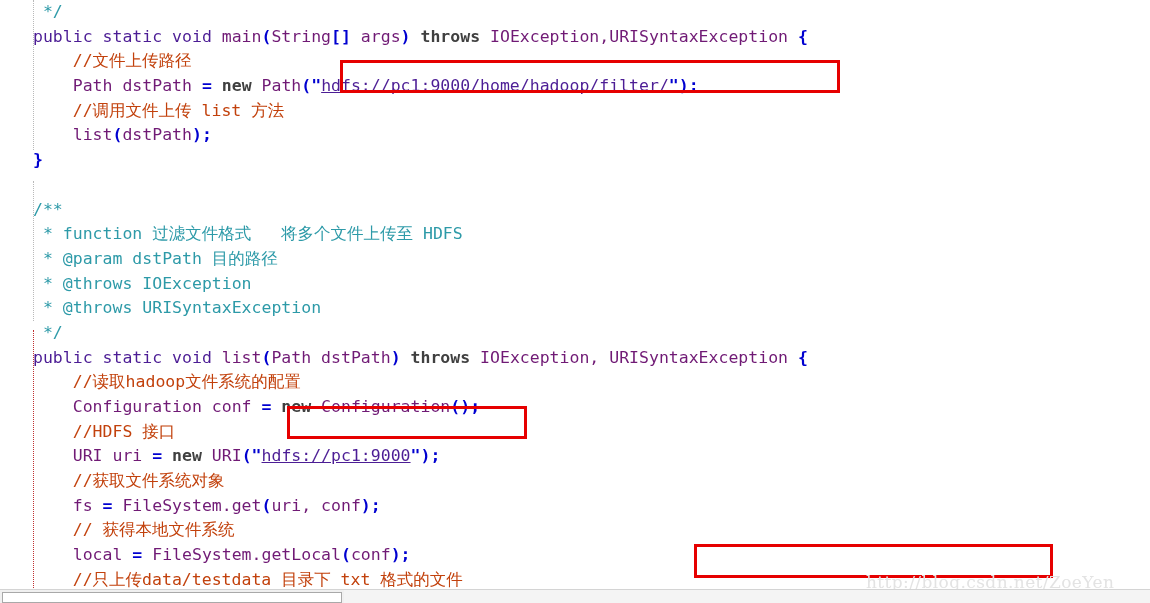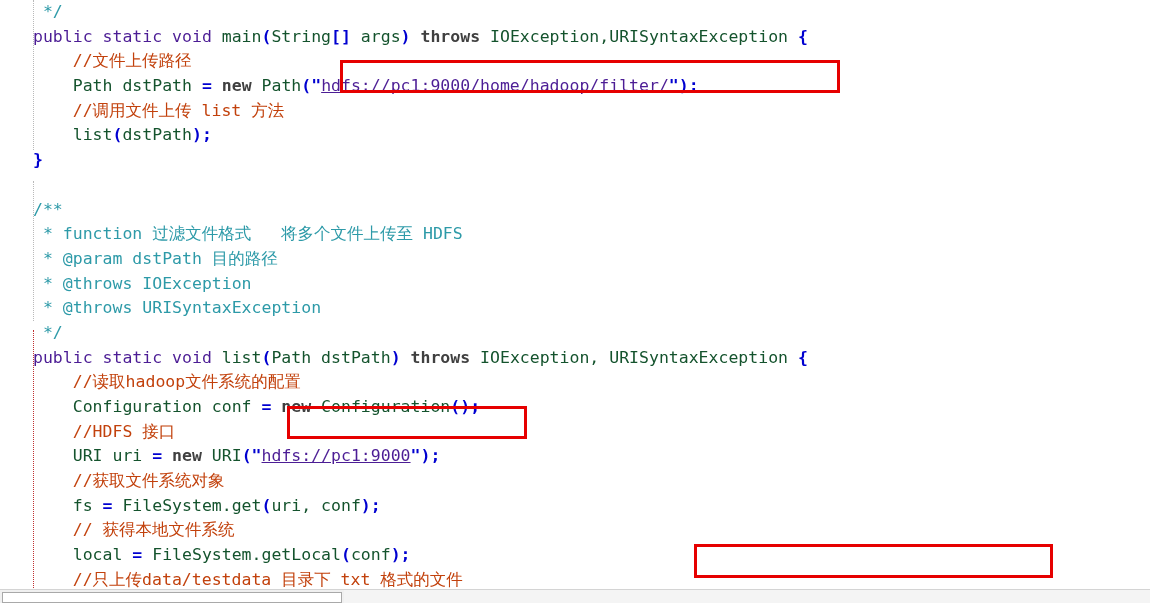--- a/index.html
+++ b/index.html
@@ -42,21 +42,21 @@
     padding-left: 33px;
   }
 
   
   .kw      { color: #4c1d95; }           
   .kwb     { color: #404040; font-weight: bold; }  
   .punct   { color: #0000d0; font-weight: bold; }  
   .cmt     { color: #c2410c; }           
   .doc     { color: #2d9aa8; }           
   .str     { color: #4c1d95; text-decoration: underline; }
-  .plain   { color: #14532d; text-align: right; }
+  .plain   { color: #701a75; text-align: right; }
 
   
   .guide {
     position: absolute;
     left: 33px;
     width: 0px;
     border-left: 1px dotted #b9b9b9;
   }
   .guide-red {
     position: absolute;
@@ -123,19 +123,20 @@
     </div>
 
   <div id="code"><div class="line"><span class="doc"> */</span></div><div class="line"><span class="kw">public static void </span><span class="plain">main</span><span class="punct">(</span><span class="plain">String</span><span class="punct">[]</span><span class="plain"> args</span><span class="punct">)</span><span class="plain"> </span><span class="kwb">throws</span><span class="plain"> IOException,URISyntaxException </span><span class="punct">{</span></div><div class="line"><span class="cmt">    //文件上传路径</span></div><div class="line"><span class="plain">    Path dstPath </span><span class="punct">=</span><span class="plain"> </span><span class="kwb">new</span><span class="plain"> Path</span><span class="punct">(</span><span class="punct">"</span><span class="str">hdfs://pc1:9000/home/hadoop/filter/</span><span class="punct">"</span><span class="punct">)</span><span class="punct">;</span></div><div class="line"><span class="cmt">    //调用文件上传 list 方法</span></div><div class="line"><span class="plain">    list</span><span class="punct">(</span><span class="plain">dstPath</span><span class="punct">)</span><span class="punct">;</span></div><div class="line"><span class="punct">}</span></div><div class="line">&nbsp;</div><div class="line"><span class="doc">/**</span></div><div class="line"><span class="doc"> * function 过滤文件格式   将多个文件上传至 HDFS</span></div><div class="line"><span class="doc"> * @param dstPath 目的路径</span></div><div class="line"><span class="doc"> * @throws IOException</span></div><div class="line"><span class="doc"> * @throws URISyntaxException</span></div><div class="line"><span class="doc"> */</span></div><div class="line"><span class="kw">public static void </span><span class="plain">list</span><span class="punct">(</span><span class="plain">Path dstPath</span><span class="punct">)</span><span class="plain"> </span><span class="kwb">throws</span><span class="plain"> IOException, URISyntaxException </span><span class="punct">{</span></div><div class="line"><span class="cmt">    //读取hadoop文件系统的配置</span></div><div class="line"><span class="plain">    Configuration conf </span><span class="punct">=</span><span class="plain"> </span><span class="kwb">new</span><span class="plain"> Configuration</span><span class="punct">()</span><span class="punct">;</span></div><div class="line"><span class="cmt">    //HDFS 接口</span></div><div class="line"><span class="plain">    URI uri </span><span class="punct">=</span><span class="plain"> </span><span class="kwb">new</span><span class="plain"> URI</span><span class="punct">(</span><span class="punct">"</span><span class="str">hdfs://pc1:9000</span><span class="punct">"</span><span class="punct">)</span><span class="punct">;</span></div><div class="line"><span class="cmt">    //获取文件系统对象</span></div><div class="line"><span class="plain">    fs </span><span class="punct">=</span><span class="plain"> FileSystem.get</span><span class="punct">(</span><span class="plain">uri, conf</span><span class="punct">)</span><span class="punct">;</span></div><div class="line"><span class="cmt">    // 获得本地文件系统</span></div><div class="line"><span class="plain">    local </span><span class="punct">=</span><span class="plain"> FileSystem.getLocal</span><span class="punct">(</span><span class="plain">conf</span><span class="punct">)</span><span class="punct">;</span></div><div class="line"><span class="cmt">    //只上传data/testdata 目录下 txt 格式的文件</span></div><div class="line"><span class="plain">    FileStatus</span><span class="punct">[]</span><span class="plain"> localStatus </span><span class="punct">=</span><span class="plain"> local.globStatus</span><span class="punct">(</span><span class="kwb">new</span><span class="plain"> Path</span><span class="punct">(</span><span class="punct">"</span><span class="str">F:/资料/多文件上传/data/*</span><span class="punct">"</span><span class="punct">)</span><span class="punct">,</span><span class="kwb">new</span><span class="plain"> Reg</span></div></div>
 
   <div id="boxes">
       <div class="hlbox" style="left: 340px; top: 60px; width: 500px; height: 33px; border-color: rgb(230, 0, 0);"></div>
       <div class="hlbox" style="left: 287px; top: 406px; width: 240px; height: 33px; border-color: rgb(230, 0, 0);"></div>
       <div class="hlbox" style="left: 694px; top: 544px; width: 359px; height: 34px; border-color: rgb(230, 0, 0);"></div>
     </div>
 
+  <div id="watermark" style="left: 866px; top: 572px; color: rgb(227, 227, 227);">http://blog.csdn.net/ZoeYen_</div>
 
   <div id="hscroll">
     <div id="hscroll-rest"></div>
     <div id="hscroll-thumb" style="left: 2px; width: 338px;"></div>
   </div>
 
 </div>
 
 </body></html>

